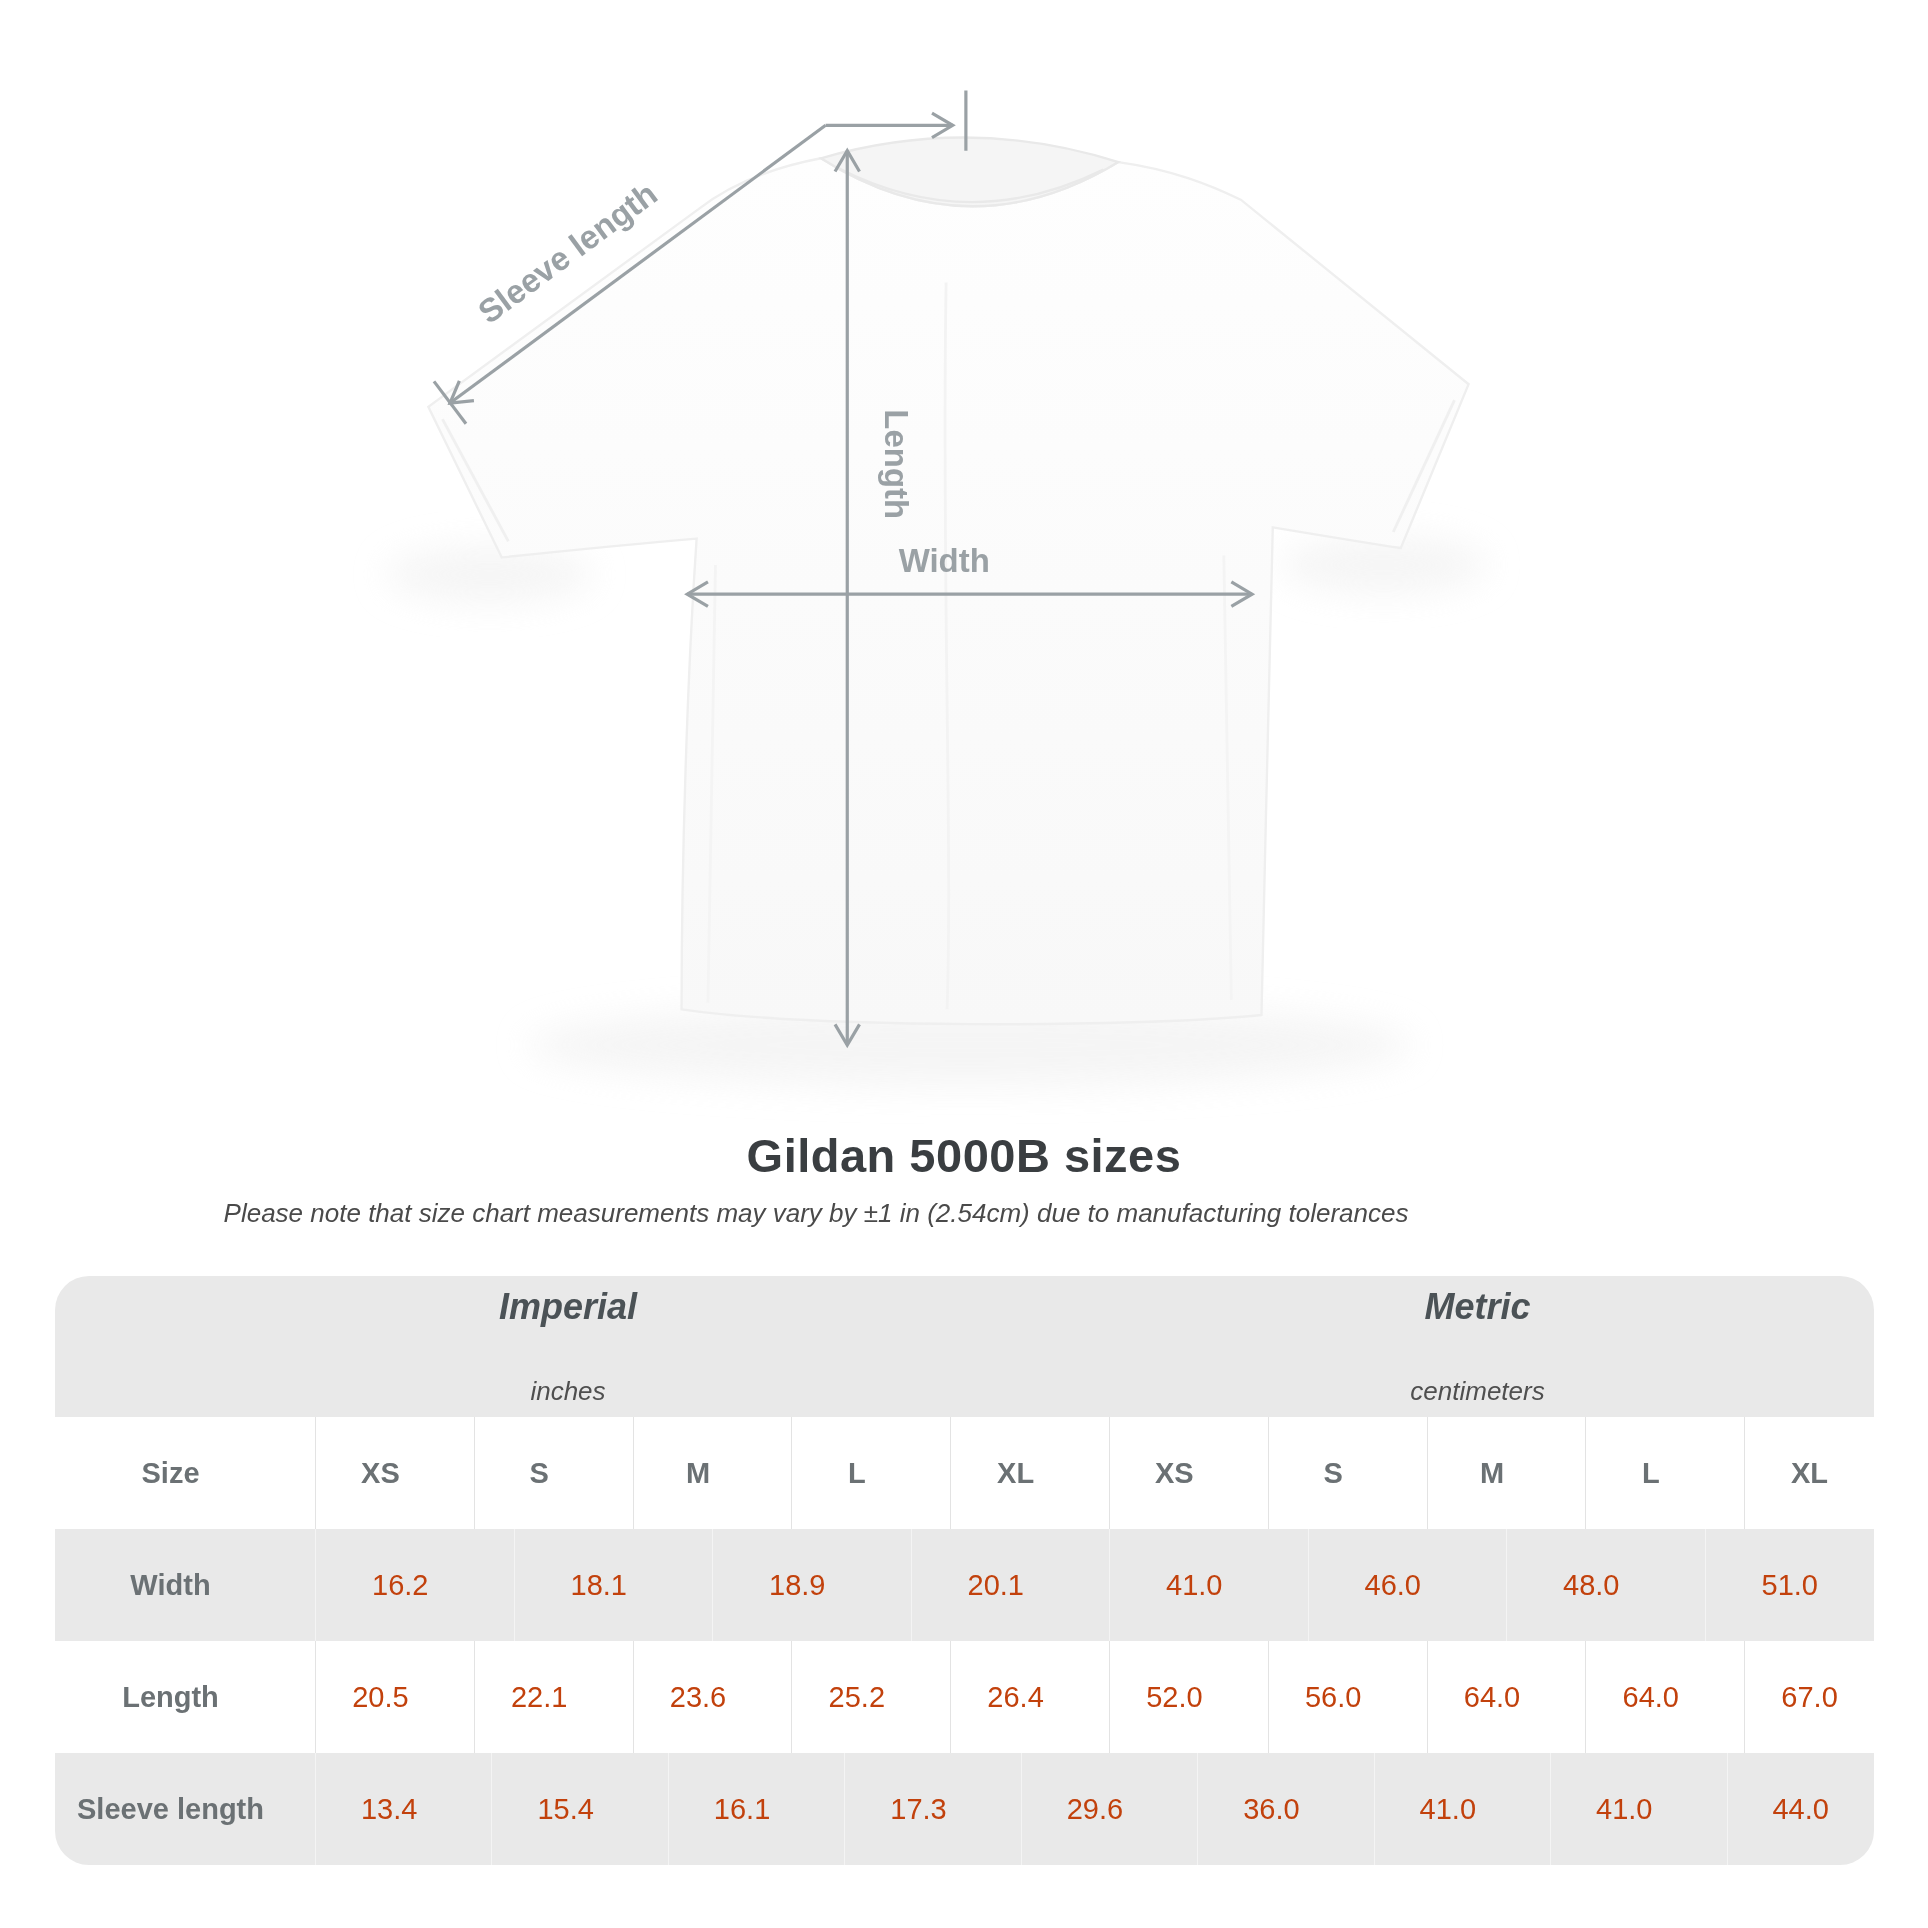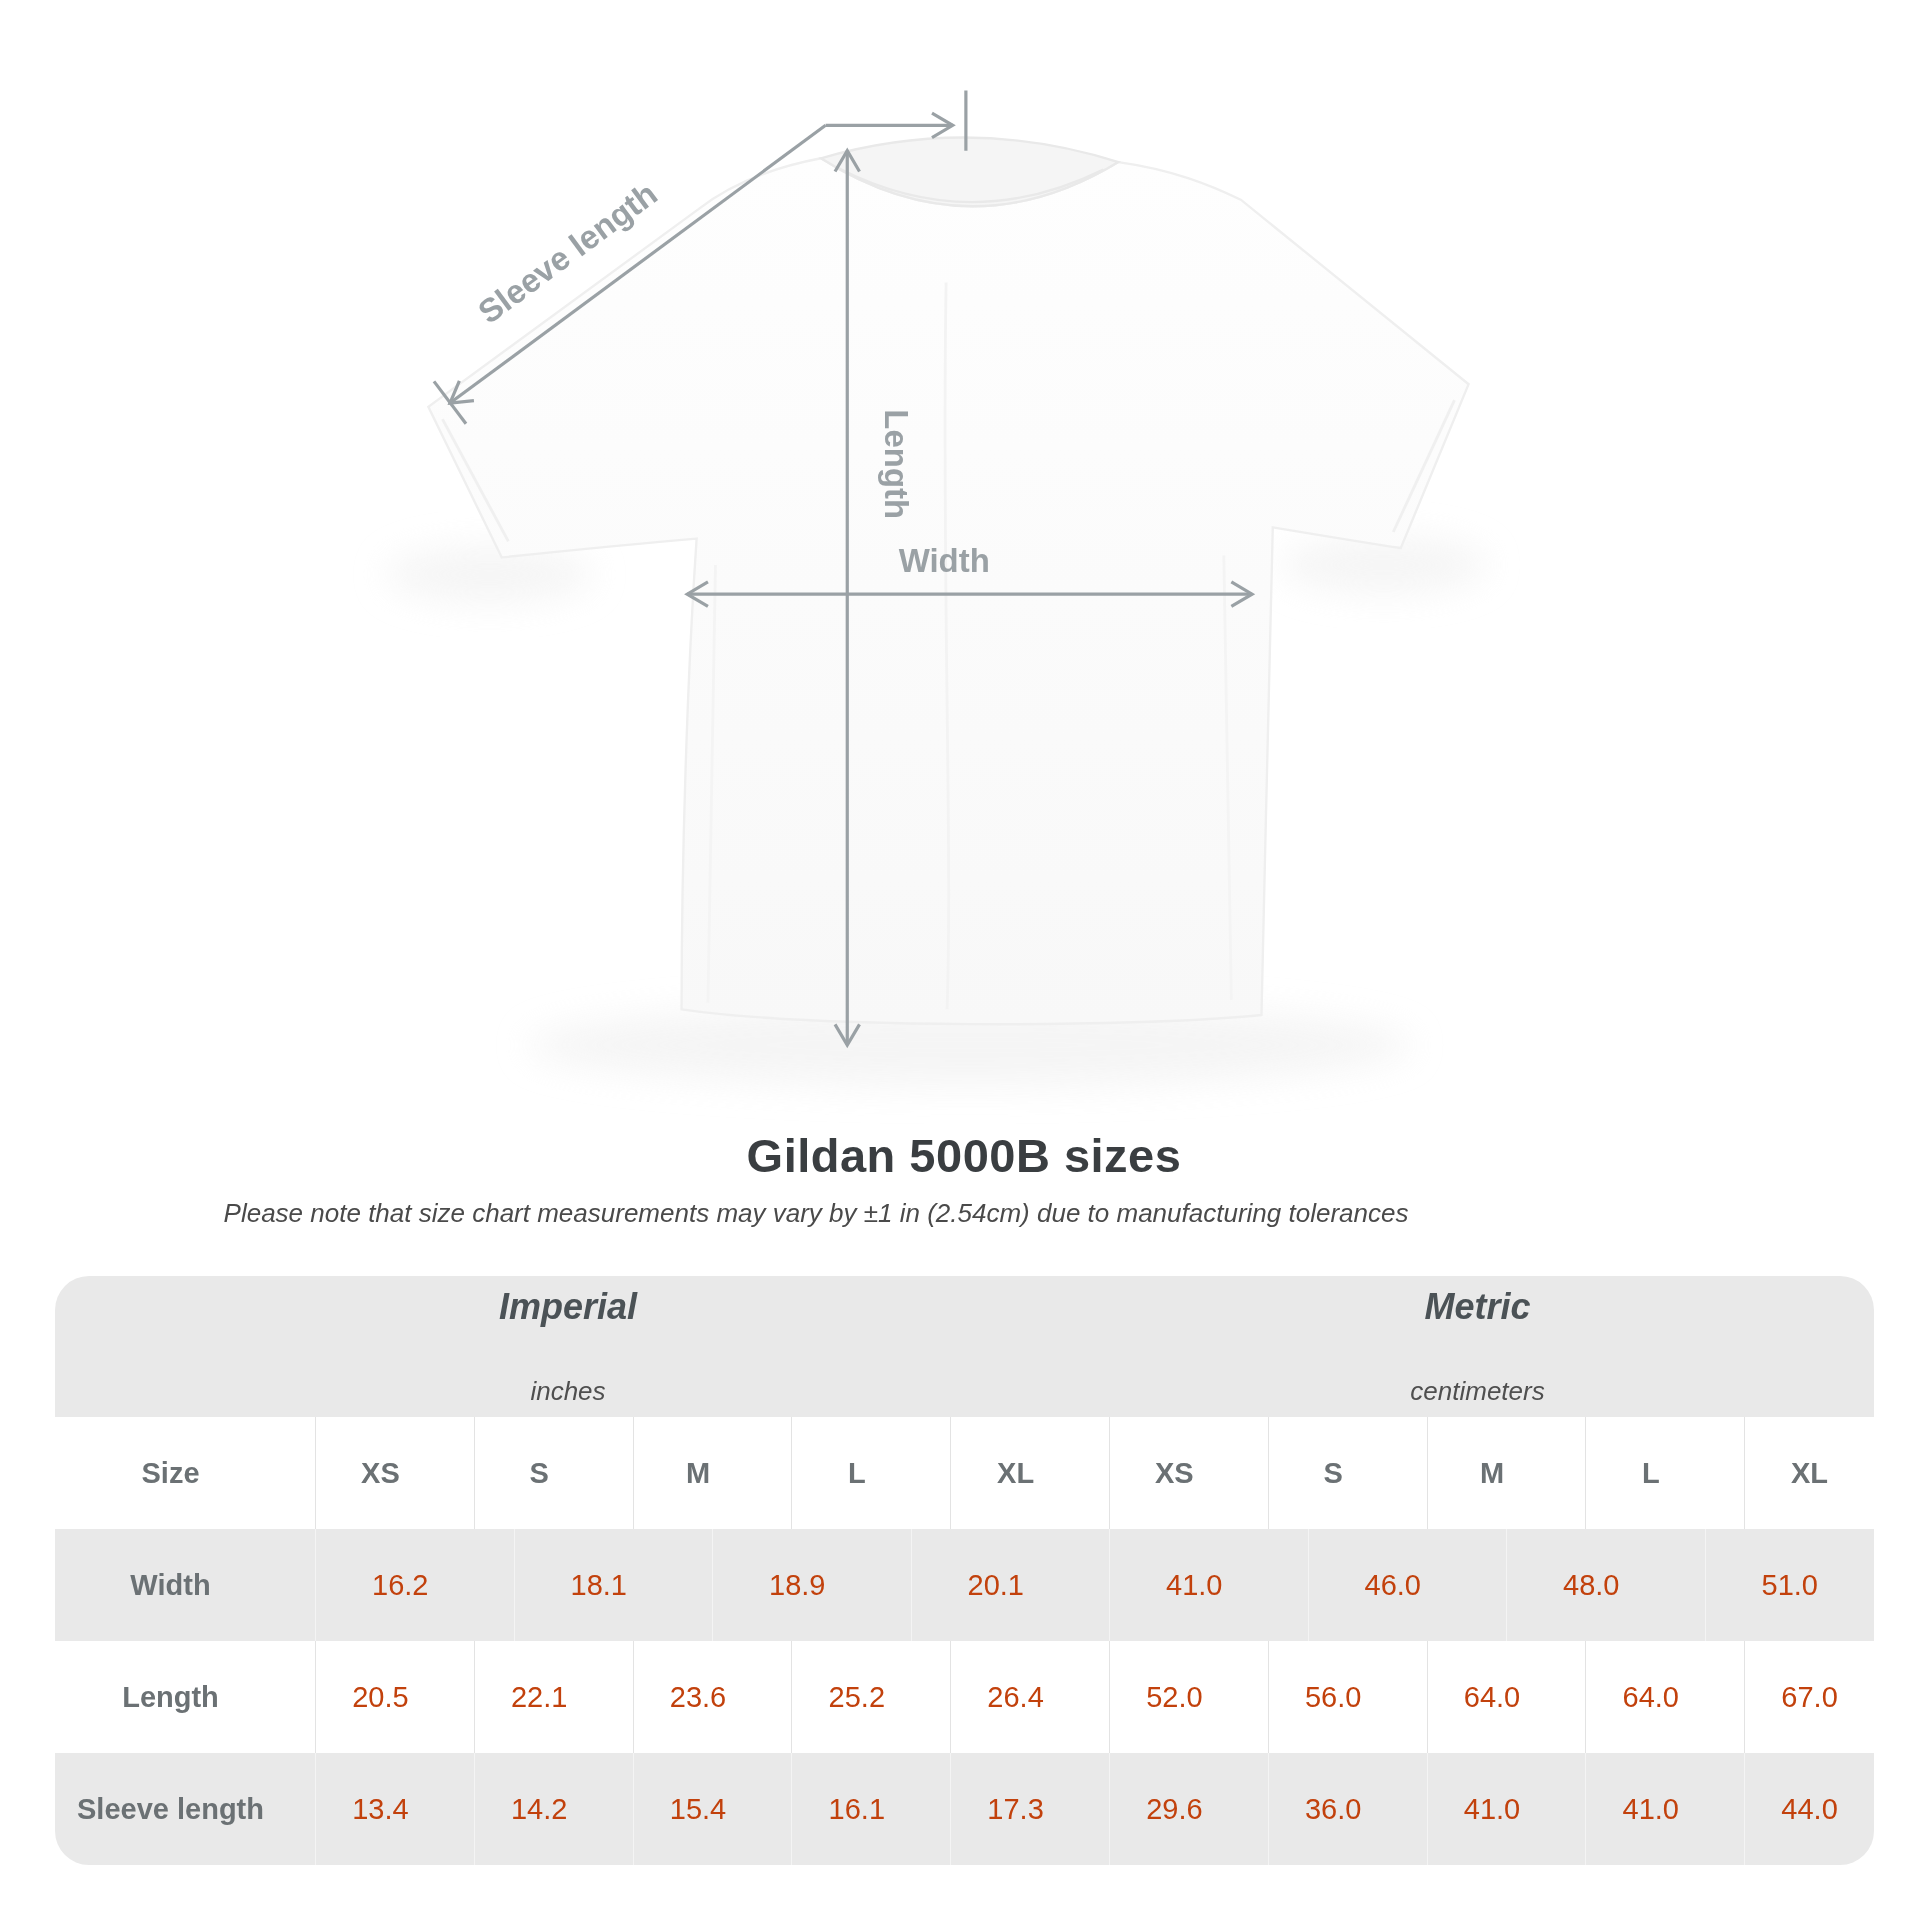--- a/index.html
+++ b/index.html
@@ -159,21 +159,20 @@
       <div class="cell">52.0</div>
       <div class="cell">56.0</div>
       <div class="cell">64.0</div>
       <div class="cell">64.0</div>
       <div class="cell">67.0</div>
     </div>
 
     <div class="row gray">
       <div class="cell label">Sleeve length</div>
       <div class="cell">13.4</div>
-      <div class="cell">14.2</div>
       <div class="cell">15.4</div>
       <div class="cell">16.1</div>
       <div class="cell">17.3</div>
       <div class="cell">29.6</div>
       <div class="cell">36.0</div>
       <div class="cell">41.0</div>
       <div class="cell">41.0</div>
       <div class="cell">44.0</div>
     </div>
 

